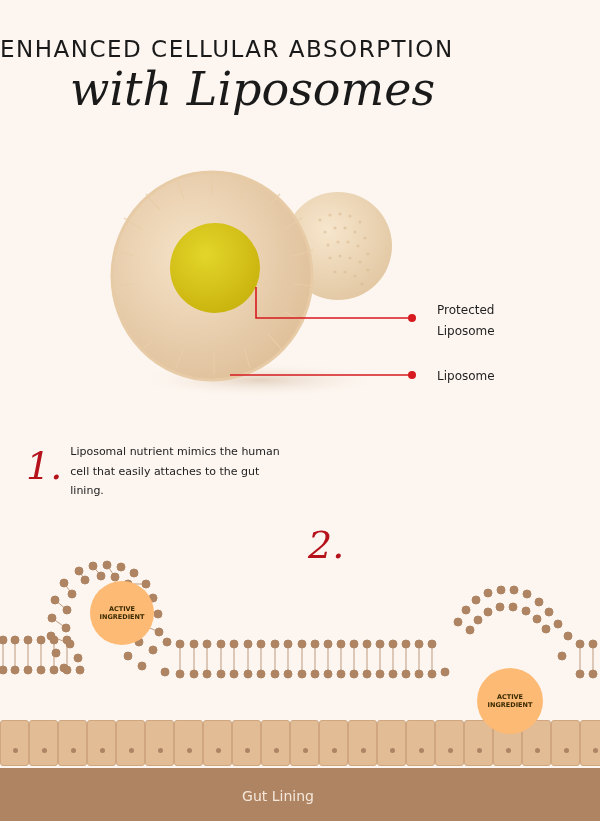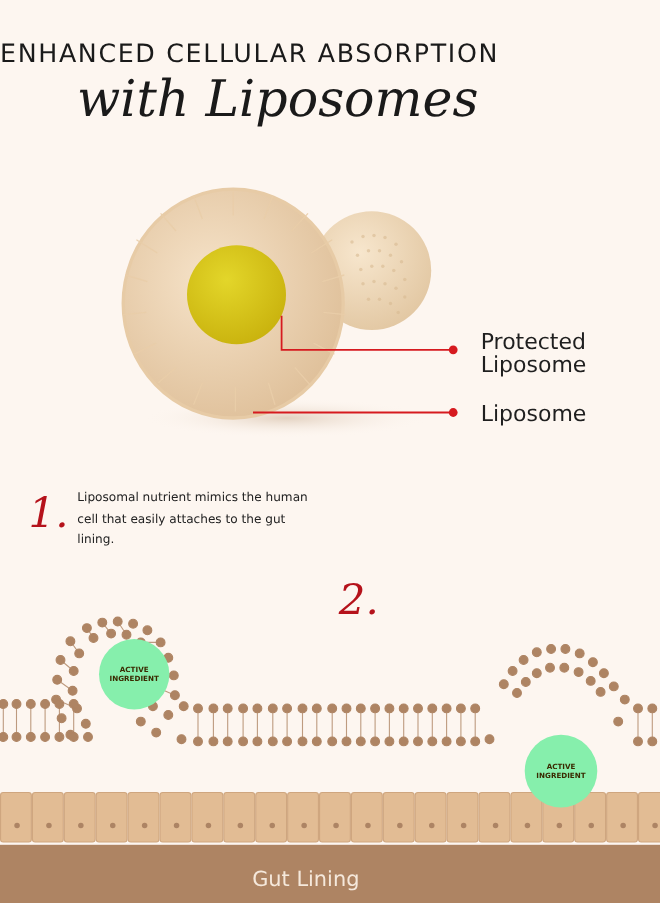--- a/index.html
+++ b/index.html
@@ -1,28 +1,28 @@
 <!DOCTYPE html>
 <html><head>
   <meta charset="utf-8">
   <style>
     html, body { margin: 0; padding: 0; }
     body { width: 600px; height: 821px; background: #fdf6f0; position: relative; overflow: hidden; font-family: "Liberation Sans", sans-serif; color: #1a1a1a; }
     .title-top { position: absolute; top: 36px; left: 0; width: 600px; text-align: left; font-size: 23px; letter-spacing: 1.5px; font-family: "DejaVu Sans", sans-serif; font-weight: 500; }
     .title-sub { position: absolute; top: 62px; left: 0; width: 505px; text-align: center; font-size: 46px; font-style: italic; font-family: "DejaVu Serif", serif; font-weight: 400; letter-spacing: 0px; }
-    .callout { position: absolute; left: 437px; font-size: 20px; line-height: 21px; font-family: "DejaVu Sans", sans-serif; color: #1f1f1f; }
+    .callout { position: absolute; left: 437px; font-size: 12px; line-height: 21px; font-family: "DejaVu Sans", sans-serif; color: #1f1f1f; }
     .step { position: absolute; display: flex; align-items: flex-start; }
     .step-num { font-family: "DejaVu Serif", serif; font-style: italic; font-size: 38px; color: #b5121b; line-height: 40px; margin-right: 8px; margin-top: 4px; }
     .step-text { font-size: 11px; line-height: 19.5px; color: #222; font-family: "DejaVu Sans", sans-serif; }
     .gut-band { position: absolute; left: 0; top: 768px; width: 600px; height: 53px; background: #ae8463; }
-    .gut-label { position: absolute; left: 0; top: 788px; width: 556px; text-align: center; color: #f5e8db; font-size: 19px; font-family: "DejaVu Sans", sans-serif; }
+    .gut-label { position: absolute; left: 0; top: 788px; width: 556px; text-align: center; color: #f5e8db; font-size: 14px; font-family: "DejaVu Sans", sans-serif; }
     .cells { position: absolute; left: 0; top: 720px; width: 600px; height: 48px; display: flex; }
     .cell { flex: 0 0 29px; height: 46px; margin-right: 0; background: #e2bc94; border: 1px solid #cfa67f; border-radius: 3px; position: relative; box-sizing: border-box; }
     .cell::after { content: ""; position: absolute; left: 12px; top: 27px; width: 5px; height: 5px; border-radius: 50%; background: #ad8464; }
-    .active { position: absolute; border-radius: 50%; background: #86efac; display: flex; align-items: center; justify-content: center; text-align: center; font-size: 6.5px; font-weight: bold; color: #3a2a00; line-height: 8px; font-family: "DejaVu Sans", sans-serif; }
+    .active { position: absolute; border-radius: 50%; background: #fdba74; display: flex; align-items: center; justify-content: center; text-align: center; font-size: 6.5px; font-weight: bold; color: #3a2a00; line-height: 8px; font-family: "DejaVu Sans", sans-serif; }
   </style>
 </head>
 <body>
 
 <div class="title-top">ENHANCED CELLULAR ABSORPTION</div>
 <div class="title-sub">with Liposomes</div>
 
 <svg style="position:absolute;left:0;top:0" width="600" height="420">
   <defs>
     <radialGradient id="shellG" cx="40%" cy="40%" r="65%">

